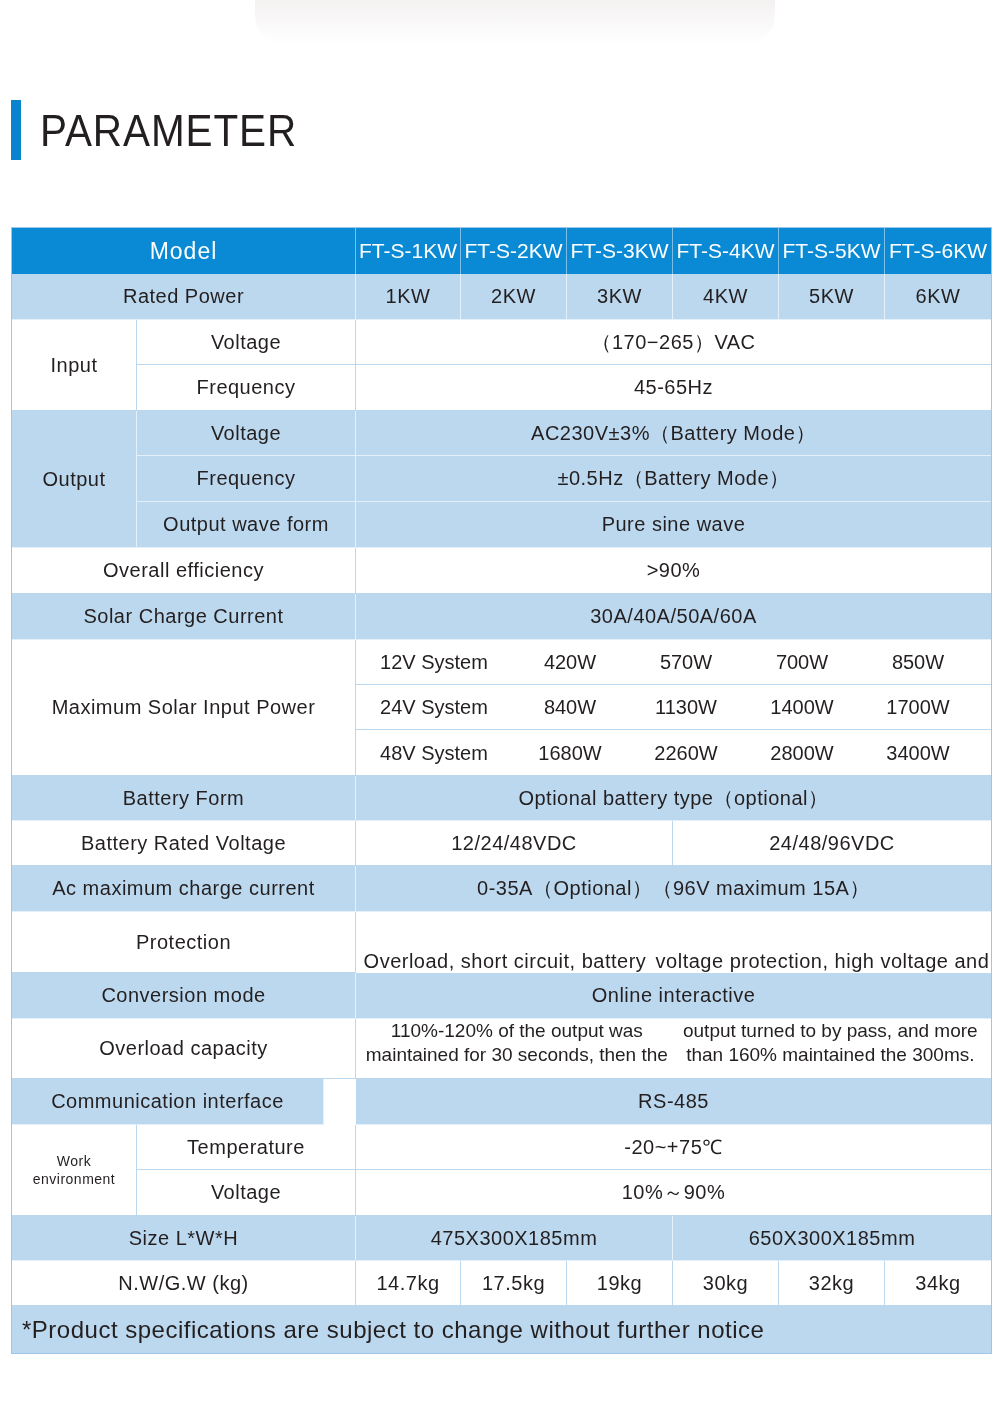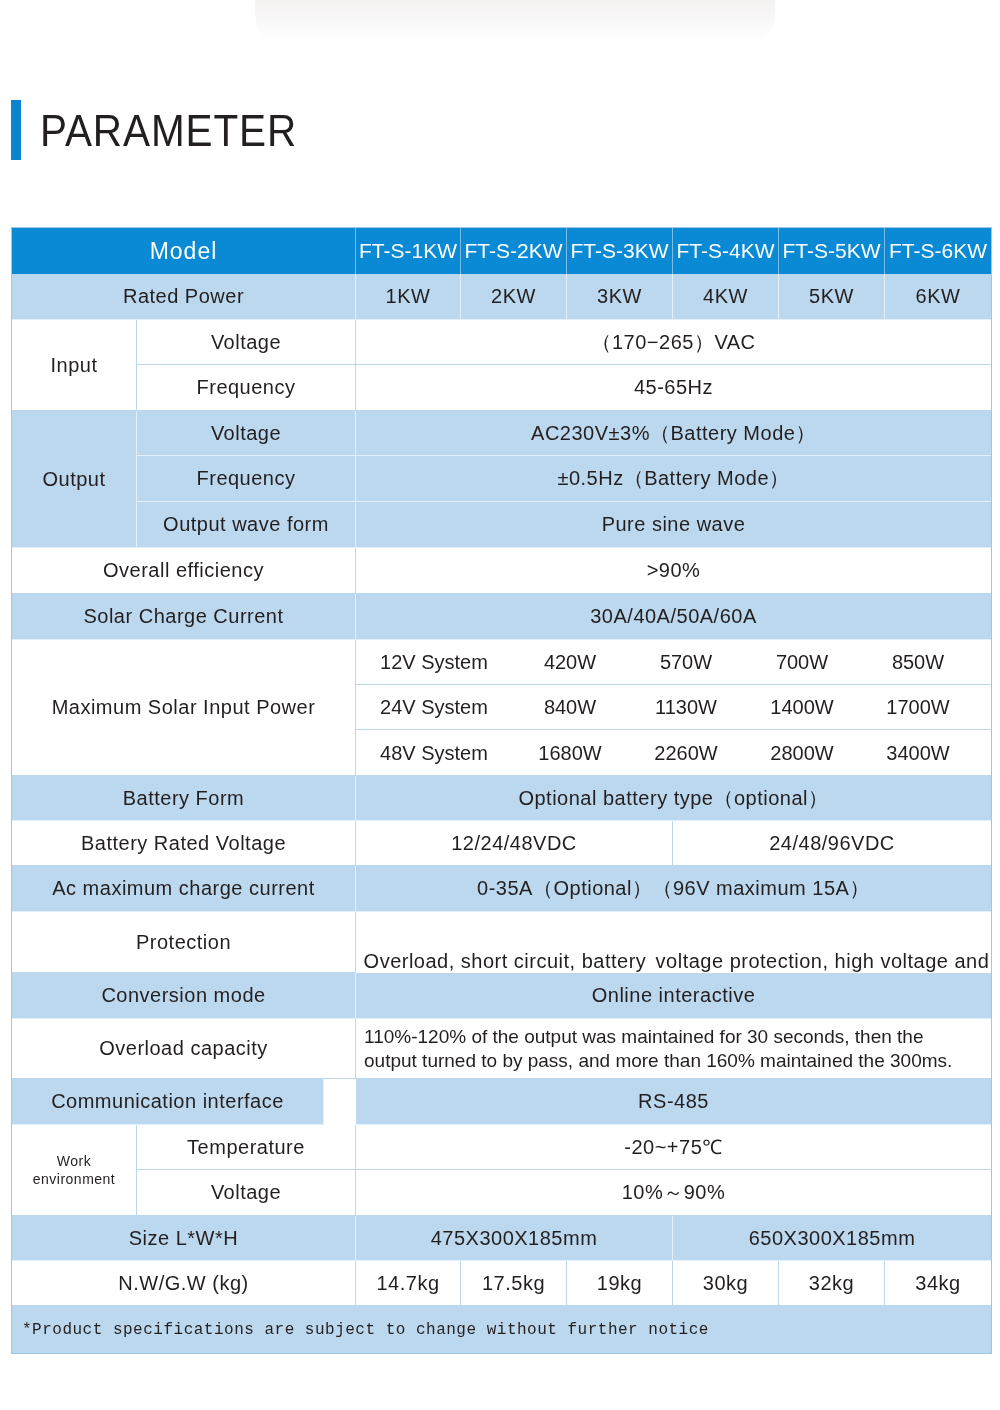--- a/index.html
+++ b/index.html
@@ -9,21 +9,21 @@
   .title { position:absolute; left:40px; top:106px; font-size:44px; letter-spacing:1px; font-family:"Liberation Sans", sans-serif; transform:scaleX(0.92); transform-origin:left; }
   .tbl { position:absolute; left:11px; top:227px; width:979px; height:1125px; border:1px solid #9cc7e6; }
   .c { position:absolute; display:flex; align-items:center; justify-content:center; text-align:center; box-sizing:border-box; border-right:1.5px solid #d3e6f4; border-bottom:1.5px solid #d3e6f4; font-size:20px; color:#231f20; line-height:1.25; letter-spacing:0.5px; }
   .b { background:#bcd8ee; border-right-color:#e3eff9; border-bottom-color:#e3eff9; }
   .w { background:#ffffff; border-right-color:#bcd8ee; border-bottom-color:#bcd8ee; }
   .h { background:#0a8ad4; color:#ffffff; font-size:22px; border-right-color:#7bbde6; border-bottom:none; }
   .h.mdl { font-size:23px; letter-spacing:1px; }
   .h.sm { font-size:21px; letter-spacing:0; }
   .small { font-size:14px; line-height:1.3; }
   .para { font-size:19px; line-height:24px; letter-spacing:0; }
-  .note { justify-content:flex-start; padding-left:10px; font-size:16px;font-family:Liberation Mono, monospace; }
+  .note { justify-content:flex-start; padding-left:10px; font-size:24px; }
   .plain { position:absolute; display:flex; align-items:center; justify-content:center; font-size:20px; }
 </style>
 </head>
 <body>
 
 <div class="topfade"></div>
 <div class="title-bar"></div>
 <div class="title">PARAMETER</div>
 
 <div class="tbl">
@@ -100,21 +100,21 @@
   <div class="c w" style="left:0;top:684px;width:344px;height:61px;">Protection</div>
   <div class="c w" style="left:344px;top:684px;width:635px;height:61px;border-right:none;flex-direction:row;margin-top:32px;">
     <span>Overload,  short  circuit,  battery  high  voltage  and  low</span>
     <span>voltage  protection, high  voltage  and  low  voltage  protection</span>
   </div>
 
   <div class="c b" style="left:0;top:745px;width:344px;height:46px;">Conversion mode</div>
   <div class="c b" style="left:344px;top:745px;width:635px;height:46px;border-right:none;">Online  interactive</div>
 
   <div class="c w" style="left:0;top:791px;width:344px;height:60px;">Overload  capacity</div>
-  <div class="c w para" style="left:344px;top:791px;width:635px;height:60px;border-right:none;flex-direction:column;align-items:flex-start;padding-left:8px;">
+  <div class="c w para" style="left:344px;top:791px;width:635px;height:60px;border-right:none;flex-direction:row;align-items:flex-start;padding-left:8px;">
     <span>110%-120% of the output was maintained for 30 seconds, then the</span>
     <span>output turned to by pass, and more than 160% maintained the 300ms.</span>
   </div>
 
   <div class="c b" style="left:0;top:851px;width:312px;height:46px;">Communication interface</div>
   <div class="c b" style="left:344px;top:851px;width:635px;height:46px;border-right:none;">RS-485</div>
 
   <div class="c w small" style="left:0;top:897px;width:125px;height:91px;flex-direction:column;">
     <span>Work</span>
     <span>environment</span>

